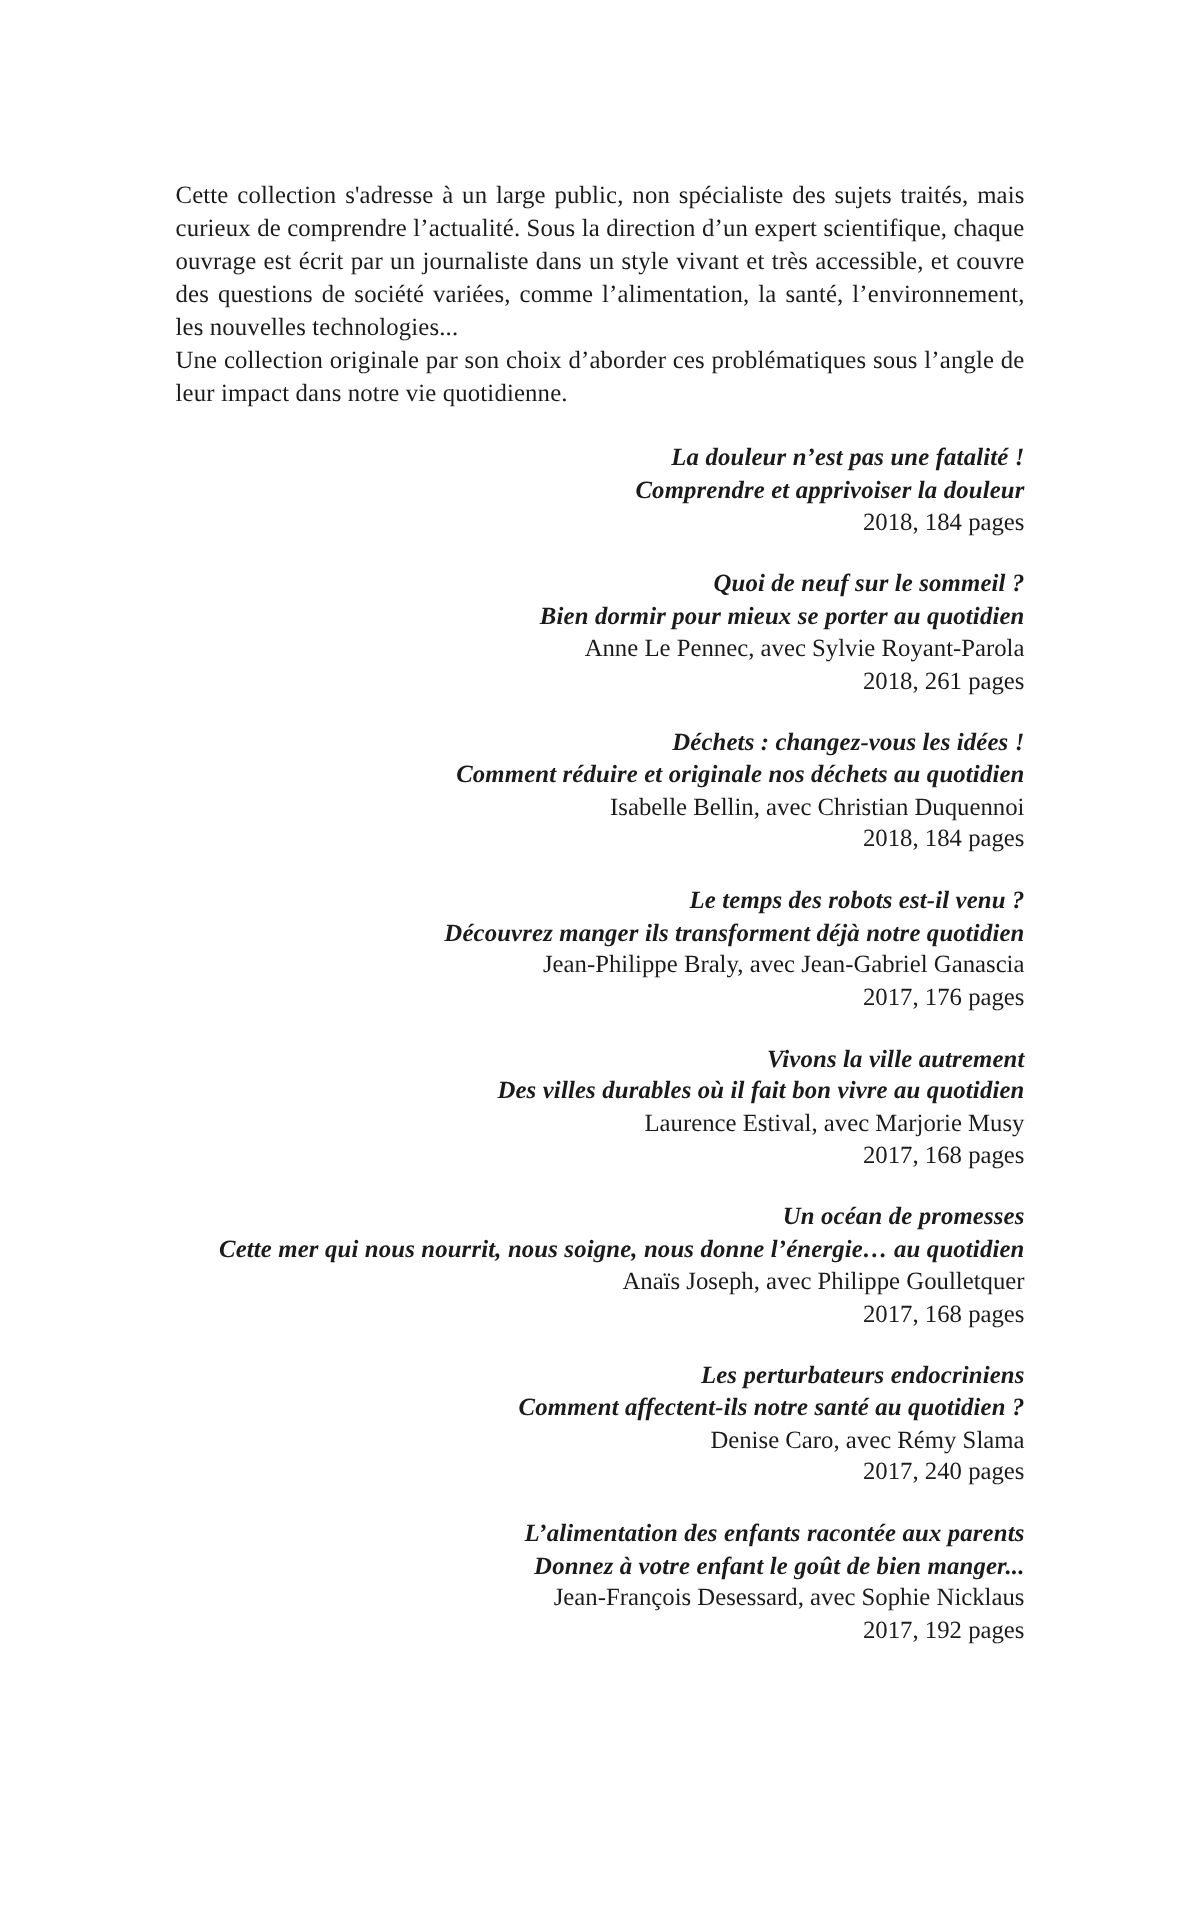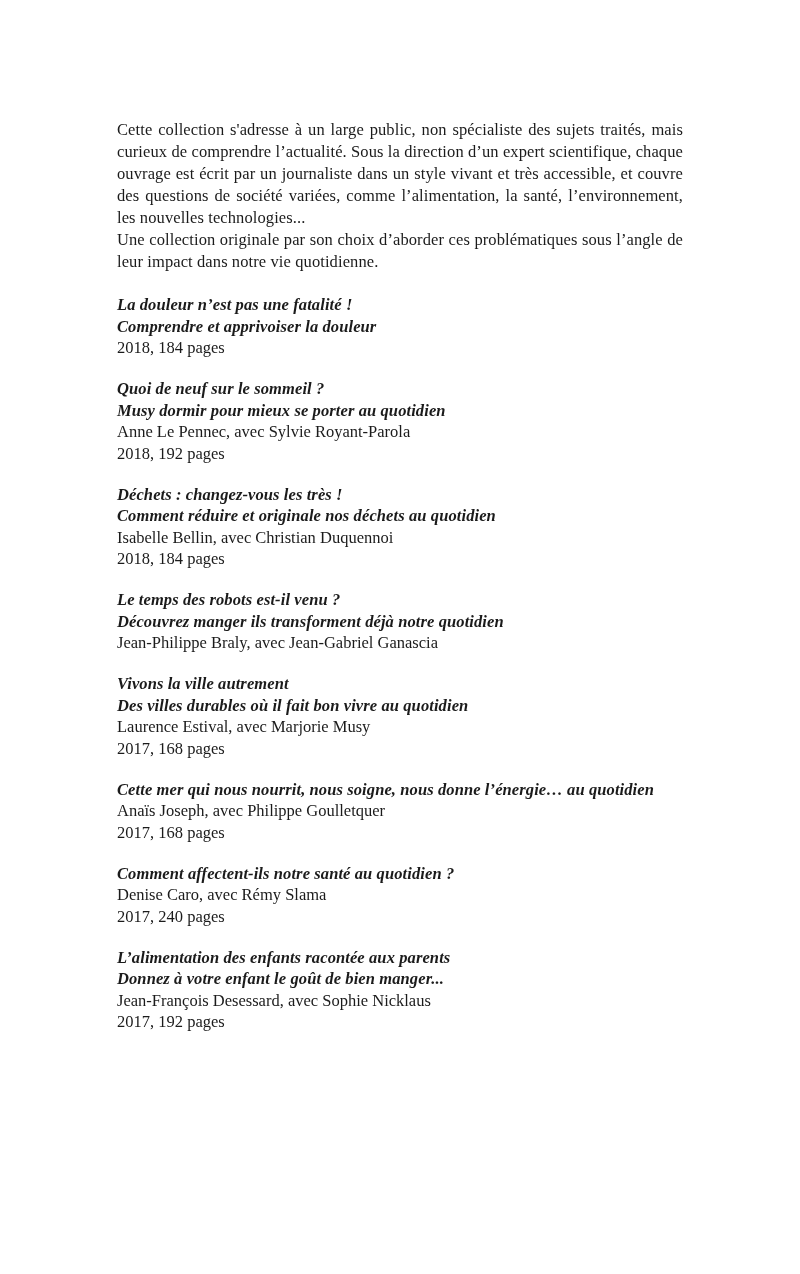--- a/index.html
+++ b/index.html
@@ -27,21 +27,21 @@
     margin: 0;
     font-size: 16.5px;
     line-height: 22px;
     text-align: justify;
     letter-spacing: 0.1px;
   }
   .books {
     margin-top: 21px;
   }
   .book {
-    text-align: left;
+    text-align: right;
     font-size: 16.5px;
     line-height: 21.5px;
     margin-bottom: 19.5px;
   }
   .book-title,
   .book-subtitle {
     font-weight: bold;
     font-style: italic;
     letter-spacing: 0.1px;
   }
@@ -64,52 +64,55 @@
   <section class="books">
 
     <div class="book">
       <div class="book-title">La douleur n’est pas une fatalité !</div>
       <div class="book-subtitle">Comprendre et apprivoiser la douleur</div>
       <div class="book-edition">2018, 184 pages</div>
     </div>
 
     <div class="book">
       <div class="book-title">Quoi de neuf sur le sommeil ?</div>
-      <div class="book-subtitle">Musy dormir pour mieux se porter au quotidien</div>
+      <div class="book-subtitle">Bien dormir pour mieux se porter au quotidien</div>
       <div class="book-authors">Anne Le Pennec, avec Sylvie Royant-Parola</div>
-      <div class="book-edition">2018, 192 pages</div>
+      <div class="book-edition">2018, 261 pages</div>
     </div>
 
     <div class="book">
-      <div class="book-title">Déchets : changez-vous les très !</div>
+      <div class="book-title">Déchets : changez-vous les idées !</div>
       <div class="book-subtitle">Comment réduire et originale nos déchets au quotidien</div>
       <div class="book-authors">Isabelle Bellin, avec Christian Duquennoi</div>
       <div class="book-edition">2018, 184 pages</div>
     </div>
 
     <div class="book">
       <div class="book-title">Le temps des robots est-il venu ?</div>
       <div class="book-subtitle">Découvrez manger ils transforment déjà notre quotidien</div>
       <div class="book-authors">Jean-Philippe Braly, avec Jean-Gabriel Ganascia</div>
+      <div class="book-edition">2017, 176 pages</div>
     </div>
 
     <div class="book">
       <div class="book-title">Vivons la ville autrement</div>
       <div class="book-subtitle">Des villes durables où il fait bon vivre au quotidien</div>
       <div class="book-authors">Laurence Estival, avec Marjorie Musy</div>
       <div class="book-edition">2017, 168 pages</div>
     </div>
 
     <div class="book">
+      <div class="book-title">Un océan de promesses</div>
       <div class="book-subtitle">Cette mer qui nous nourrit, nous soigne, nous donne l’énergie… au quotidien</div>
       <div class="book-authors">Anaïs Joseph, avec Philippe Goulletquer</div>
       <div class="book-edition">2017, 168 pages</div>
     </div>
 
     <div class="book">
+      <div class="book-title">Les perturbateurs endocriniens</div>
       <div class="book-subtitle">Comment affectent-ils notre santé au quotidien ?</div>
       <div class="book-authors">Denise Caro, avec Rémy Slama</div>
       <div class="book-edition">2017, 240 pages</div>
     </div>
 
     <div class="book">
       <div class="book-title">L’alimentation des enfants racontée aux parents</div>
       <div class="book-subtitle">Donnez à votre enfant le goût de bien manger...</div>
       <div class="book-authors">Jean-François Desessard, avec Sophie Nicklaus</div>
       <div class="book-edition">2017, 192 pages</div>

